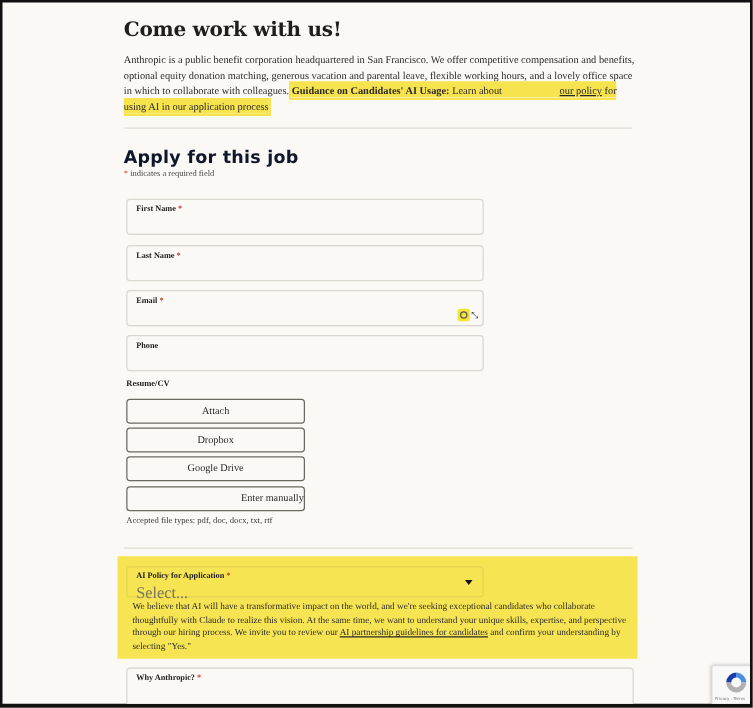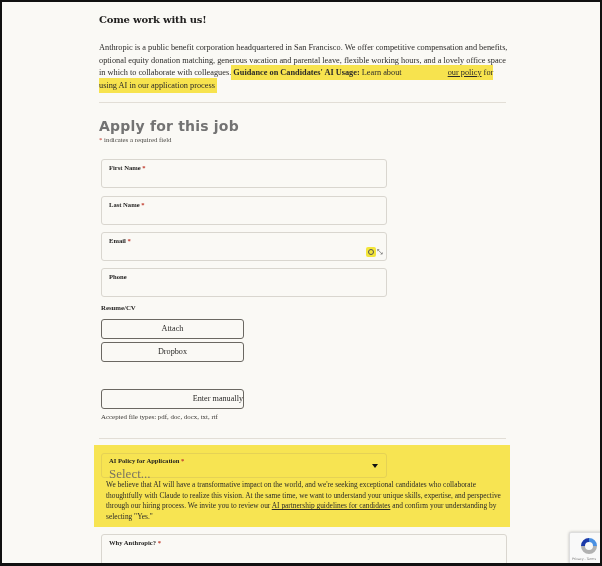--- a/index.html
+++ b/index.html
@@ -5,34 +5,34 @@
   * { box-sizing: border-box; margin: 0; padding: 0; }
   html, body { width: 602px; height: 566px; overflow: hidden; background: #000; }
   .frame {
     position: absolute; left: 0; top: 0; width: 602px; height: 566px;
     border: 2px solid #111; border-bottom: 3px solid #111;
     background: #faf9f5; overflow: hidden;
     font-family: "DejaVu Serif", "Liberation Serif", serif; color: #1f1e1d;
   }
   .abs { position: absolute; }
   .h-come {
-    left: 97px; top: 12px; font-size: 10px; font-weight: bold;
+    left: 97px; top: 12px; font-size: 16px; font-weight: bold;
     font-family: "DejaVu Serif", serif; letter-spacing: -0.2px;
   }
   .intro {
     left: 97px; top: 40px; width: 410px; font-size: 8.3px; line-height: 12.6px;
     color: #2b2a28; font-family: "Liberation Serif", serif;
   }
   .intro .hl { background: #f7e34e; padding: 1px 0; box-shadow: 0 0 0 2px #f7e34e; }
   .intro .hl b { font-weight: bold; }
   .intro a { color: #2b2a28; text-decoration: underline; padding-left: 44px; }
   .divider { height: 1px; background: #e2ded6; }
   .h-apply {
     left: 97px; top: 116px; font-size: 14px; font-family: "DejaVu Sans", sans-serif;
-    font-weight: 600; letter-spacing: 0.2px; color: #737373;
+    font-weight: 600; letter-spacing: 0.2px; color: #0f172a;
   }
   .req-note { left: 97px; top: 134px; font-size: 6.8px; color: #4a4844; font-family: "Liberation Serif", serif; }
   .req-note .star, .star { color: #c0392b; }
   .field {
     left: 99px; width: 286px; height: 29px; border: 1px solid #d9d6cf; border-radius: 3px;
     background: #faf9f5;
   }
   .field .lbl {
     position: absolute; left: 7px; top: 4px; font-size: 6.6px; font-weight: bold;
     font-family: "Liberation Serif", serif; color: #1f1e1d;
@@ -129,20 +129,21 @@
   </div>
 
   <div class="abs field" style="top:266px;">
     <span class="lbl">Phone</span>
   </div>
 
   <div class="abs resume-lbl">Resume/CV</div>
 
   <div class="abs rbtn" style="top:317px;">Attach</div>
   <div class="abs rbtn" style="top:340px;text-align:center;">Dropbox</div>
+  <div class="abs rbtn" style="top:363px;">Google Drive</div>
   <div class="abs rbtn" style="top:387px;text-align:right;">Enter manually</div>
 
   <div class="abs accepted">Accepted file types: pdf, doc, docx, txt, rtf</div>
 
   <div class="abs divider" style="left:97px; top:436px; width:407px;"></div>
 
   <div class="abs yellow"></div>
 
   <div class="abs select">
     <span class="lbl"><span>AI Policy for Application</span> <span class="star">*</span></span>

